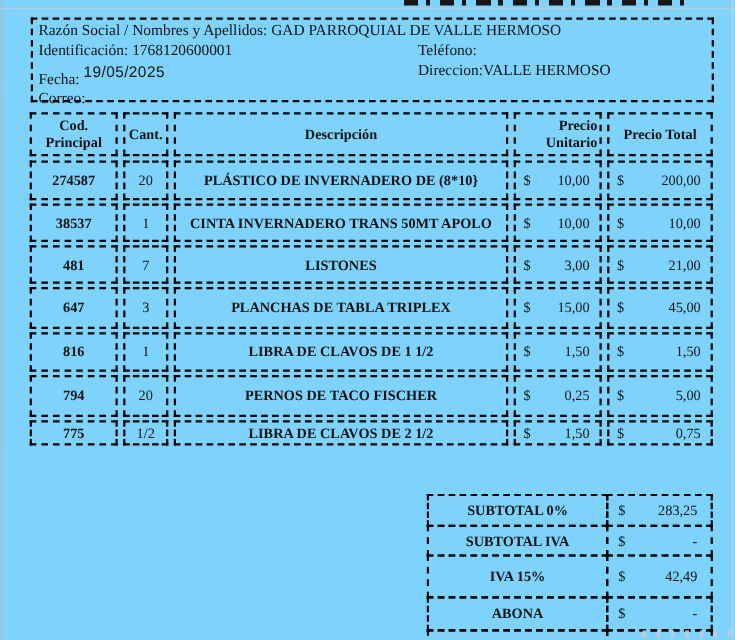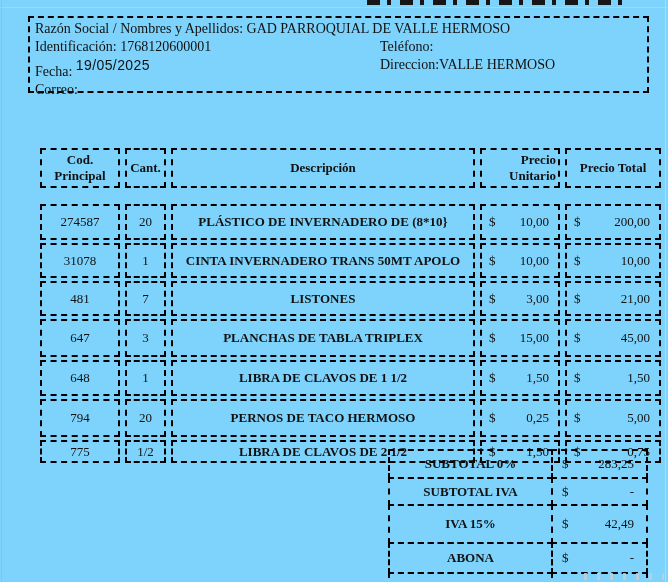--- a/index.html
+++ b/index.html
@@ -16,25 +16,25 @@
     background:repeating-linear-gradient(90deg,#161616 0 13px,transparent 13px 20px,#161616 20px 24px,transparent 24px 33px);}
 
   
   .info-box{position:absolute;left:28px;top:16px;width:621px;height:77px;border:2px dashed #000;
     box-sizing:border-box;padding:2px 0 0 5px;font-size:14px;line-height:18px;}
   .info-line{position:relative;white-space:nowrap;}
   .info-right{position:absolute;left:345px;top:0;}
   .sup-date{font-family:"Liberation Sans",sans-serif;font-size:14px;vertical-align:6px;letter-spacing:.4px;}
 
   
-  .items{position:absolute;left:40px;top:102px;width:621px;display:flex;flex-direction:column;gap:16px;margin-top:46px;}
+  .items{position:absolute;left:27px;top:102px;width:621px;display:flex;flex-direction:column;gap:4px;}
   .trow{display:flex;gap:5px;}
   .cell{border:2px dashed #000;box-sizing:border-box;display:flex;align-items:center;justify-content:center;
     font-size:13px;text-align:center;}
-  .c-code{width:80px;}
+  .c-code{width:80px;font-weight:bold;}
   .c-qty{width:41px;}
   .c-desc{width:304px;font-weight:bold;}
   .c-unit{width:80px;text-align:right;}
   .c-total{width:96px;}
   .c-money{justify-content:space-between;padding:0 9px 0 7px;}
   .header-row{height:40px;}
   .header-row .cell{font-weight:bold;line-height:1.25;justify-content:center;padding:0 2px;}
   #items-rows{display:flex;flex-direction:column;gap:3px;}
   #items-rows > .trow:nth-child(1){height:36px;}
   #items-rows > .trow:nth-child(2){height:35px;}
@@ -111,21 +111,21 @@
       <div class="cell c-unit c-money">
         <span>$</span>
         <span>10,00</span>
       </div>
       <div class="cell c-total c-money">
         <span>$</span>
         <span>200,00</span>
       </div>
     </div>
         <div class="trow">
-      <div class="cell c-code">31078</div>
+      <div class="cell c-code">38537</div>
       <div class="cell c-qty">1</div>
       <div class="cell c-desc">CINTA INVERNADERO TRANS 50MT APOLO</div>
       <div class="cell c-unit c-money">
         <span>$</span>
         <span>10,00</span>
       </div>
       <div class="cell c-total c-money">
         <span>$</span>
         <span>10,00</span>
       </div>
@@ -150,36 +150,36 @@
       <div class="cell c-unit c-money">
         <span>$</span>
         <span>15,00</span>
       </div>
       <div class="cell c-total c-money">
         <span>$</span>
         <span>45,00</span>
       </div>
     </div>
         <div class="trow">
-      <div class="cell c-code">648</div>
+      <div class="cell c-code">816</div>
       <div class="cell c-qty">1</div>
       <div class="cell c-desc">LIBRA DE CLAVOS DE 1 1/2</div>
       <div class="cell c-unit c-money">
         <span>$</span>
         <span>1,50</span>
       </div>
       <div class="cell c-total c-money">
         <span>$</span>
         <span>1,50</span>
       </div>
     </div>
         <div class="trow">
       <div class="cell c-code">794</div>
       <div class="cell c-qty">20</div>
-      <div class="cell c-desc">PERNOS DE TACO HERMOSO</div>
+      <div class="cell c-desc">PERNOS DE TACO FISCHER</div>
       <div class="cell c-unit c-money">
         <span>$</span>
         <span>0,25</span>
       </div>
       <div class="cell c-total c-money">
         <span>$</span>
         <span>5,00</span>
       </div>
     </div>
         <div class="trow">

